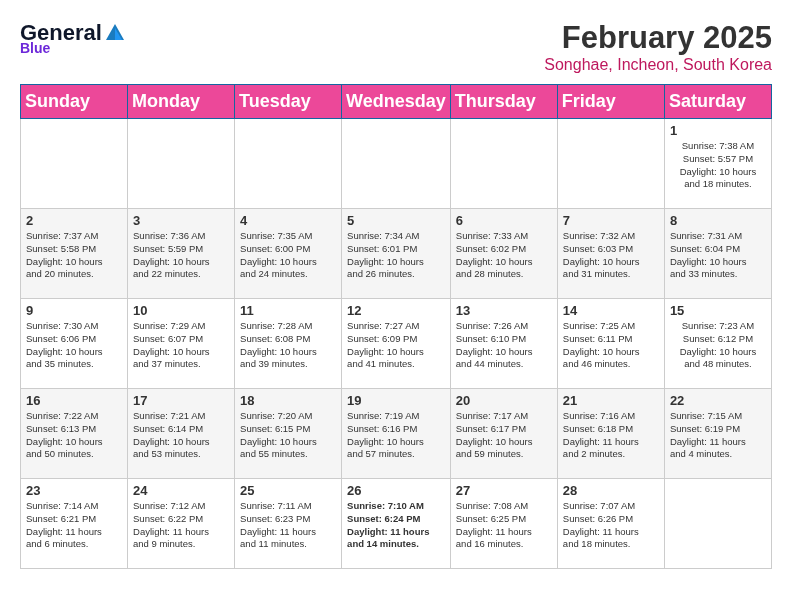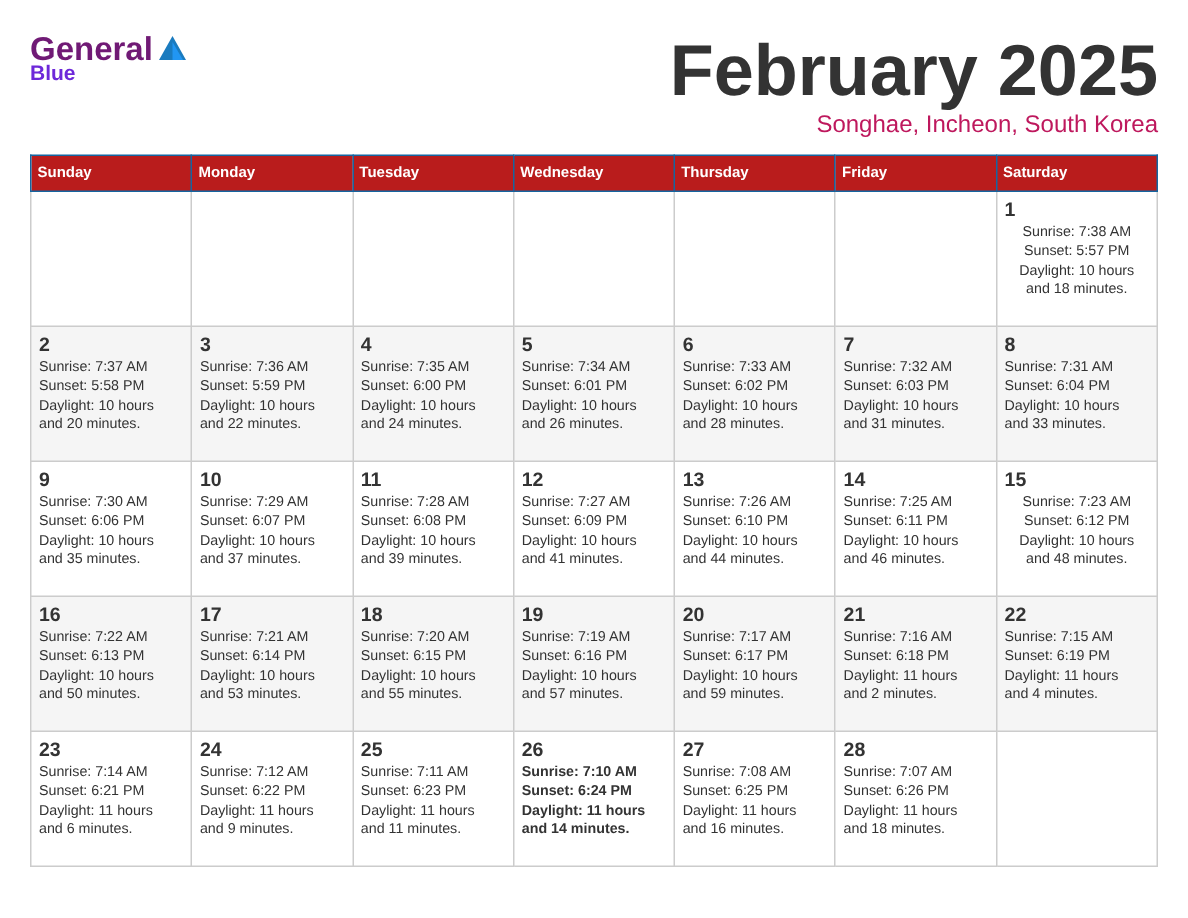--- a/index.html
+++ b/index.html
@@ -18,37 +18,37 @@
     }
     .logo {
       display: flex;
       flex-direction: column;
       align-items: flex-start;
     }
     .title-area {
       text-align: right;
     }
     .month-title {
-      font-size: 48px;
+      font-size: 31px;
       font-weight: bold;
       color: #333;
     }
     .location-title {
       font-size: 16px;
       color: #be185d;
     }
     .calendar {
       width: 100%;
       border-collapse: collapse;
       border: 1px solid #ccc;
     }
     .calendar th {
-      background: #b91c1c;
+      background: #ec4899;
       color: #fff;
-      font-size: 10px;
+      font-size: 18px;
       font-weight: bold;
       padding: 6px 4px;
       text-align: left;
       border: 1px solid #1565a0;
       margin-left: 36px;
     }
     .calendar td {
       width: 107px;
       vertical-align: top;
       border: 1px solid #ccc;
@@ -76,21 +76,21 @@
     .empty-cell {
       background: #fff !important;
     }
   </style>
 </head>
 <body>
 
 <div class="header-area">
   <div class="logo">
     <div style="display:flex;align-items:center;">
-      <span style="font-size:22px;font-weight:bold;color:#701a75;">General</span>
+      <span style="font-size:22px;font-weight:bold;color:#0f172a;">General</span>
       <svg width="22" height="22" viewBox="0 0 22 22" style="margin-left:2px;">
         <path d="M11 2 L20 18 L2 18 Z" fill="#1a7bbf"></path>
         <path d="M11 6 L18 18 L11 18 Z" fill="#2196f3"></path>
       </svg>
     </div>
     <span style="font-size:14px;font-weight:bold;color:#6d28d9;margin-top:-6px;">Blue</span>
   </div>
   <div class="title-area">
     <div class="month-title">February 2025</div>
     <div class="location-title">Songhae, Incheon, South Korea</div>

